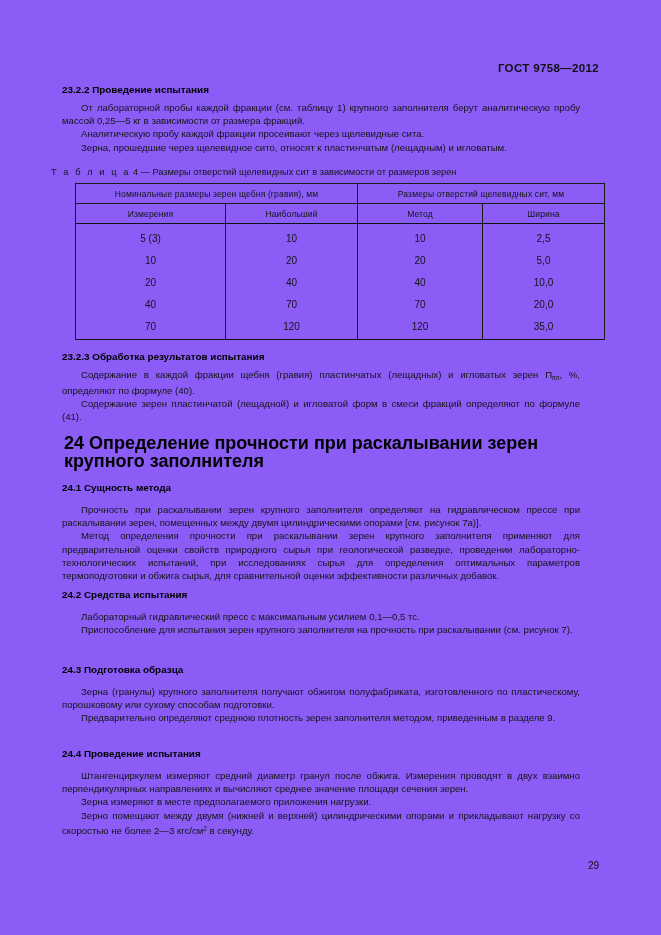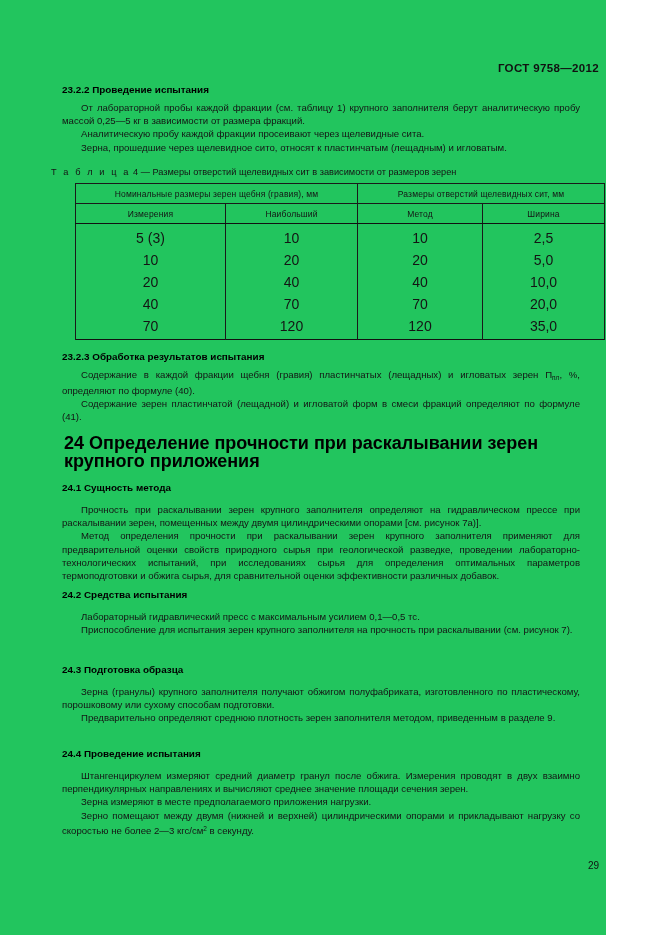--- a/index.html
+++ b/index.html
@@ -8,23 +8,23 @@
     padding: 0;
     background: #ffffff;
   }
   body {
     font-family: "Liberation Sans", "DejaVu Sans", sans-serif;
     color: #111111;
     -webkit-font-smoothing: antialiased;
   }
   .page {
     position: relative;
-    width: 606px;
+    width: 661px;
     height: 935px;
-    background: #22c55e;
+    background: #8b5cf6;
     overflow: hidden;
     box-sizing: border-box;
   }
   .content {
     position: absolute;
     left: 0;
     top: 0;
     width: 661px;
     height: 935px;
   }
@@ -115,21 +115,21 @@
   }
   table.gost th {
     height: 19px;
     font-size: 8.5px;
     letter-spacing: 0.15px;
   }
   table.gost tbody td {
     height: 22px;
     border-top: none;
     border-bottom: none;
-    font-size: 14px;
+    font-size: 10px;
   }
   table.gost tbody tr:first-child td { padding-top: 3px; }
   table.gost tbody tr:last-child td { padding-bottom: 2px; }
 
   
   table.gost {
     border: 1.6px solid #111;
   }
   table.gost thead tr.head2 th {
     border-bottom: 1.6px solid #111;
@@ -228,21 +228,21 @@
 
     <div class="body-col" style="top:350px;">
       <h4 class="sub-head">23.2.3 Обработка результатов испытания</h4>
       <div class="gap-s"></div>
       <p class="para"><span>Содержание в каждой фракции щебня (гравия) пластинчатых (лещадных) и игловатых зерен П</span><sub>пл</sub><span>, %, определяют по формуле (40).</span></p>
       <p class="para">Содержание зерен пластинчатой (лещадной) и игловатой форм в смеси фракций определяют по формуле (41).</p>
     </div>
 
     <div class="body-col" style="top:434px;">
       <h2 class="sec-head">24 Определение прочности при раскалывании зерен</h2>
-      <h2 class="sec-head">крупного приложения</h2>
+      <h2 class="sec-head">крупного заполнителя</h2>
     </div>
 
     <div class="body-col" style="top:481px;">
       <h4 class="sub-head">24.1 Сущность метода</h4>
       <div class="gap-m"></div>
       <p class="para">Прочность при раскалывании зерен крупного заполнителя определяют на гидравлическом прессе при раскалывании зерен, помещенных между двумя цилиндрическими опорами [см. рисунок 7а)].</p>
       <p class="para">Метод определения прочности при раскалывании зерен крупного заполнителя применяют для предварительной оценки свойств природного сырья при геологической разведке, проведении лабораторно-технологических испытаний, при исследованиях сырья для определения оптимальных параметров термоподготовки и обжига сырья, для сравнительной оценки эффективности различных добавок.</p>
     </div>
 
     <div class="body-col" style="top:588px;">

